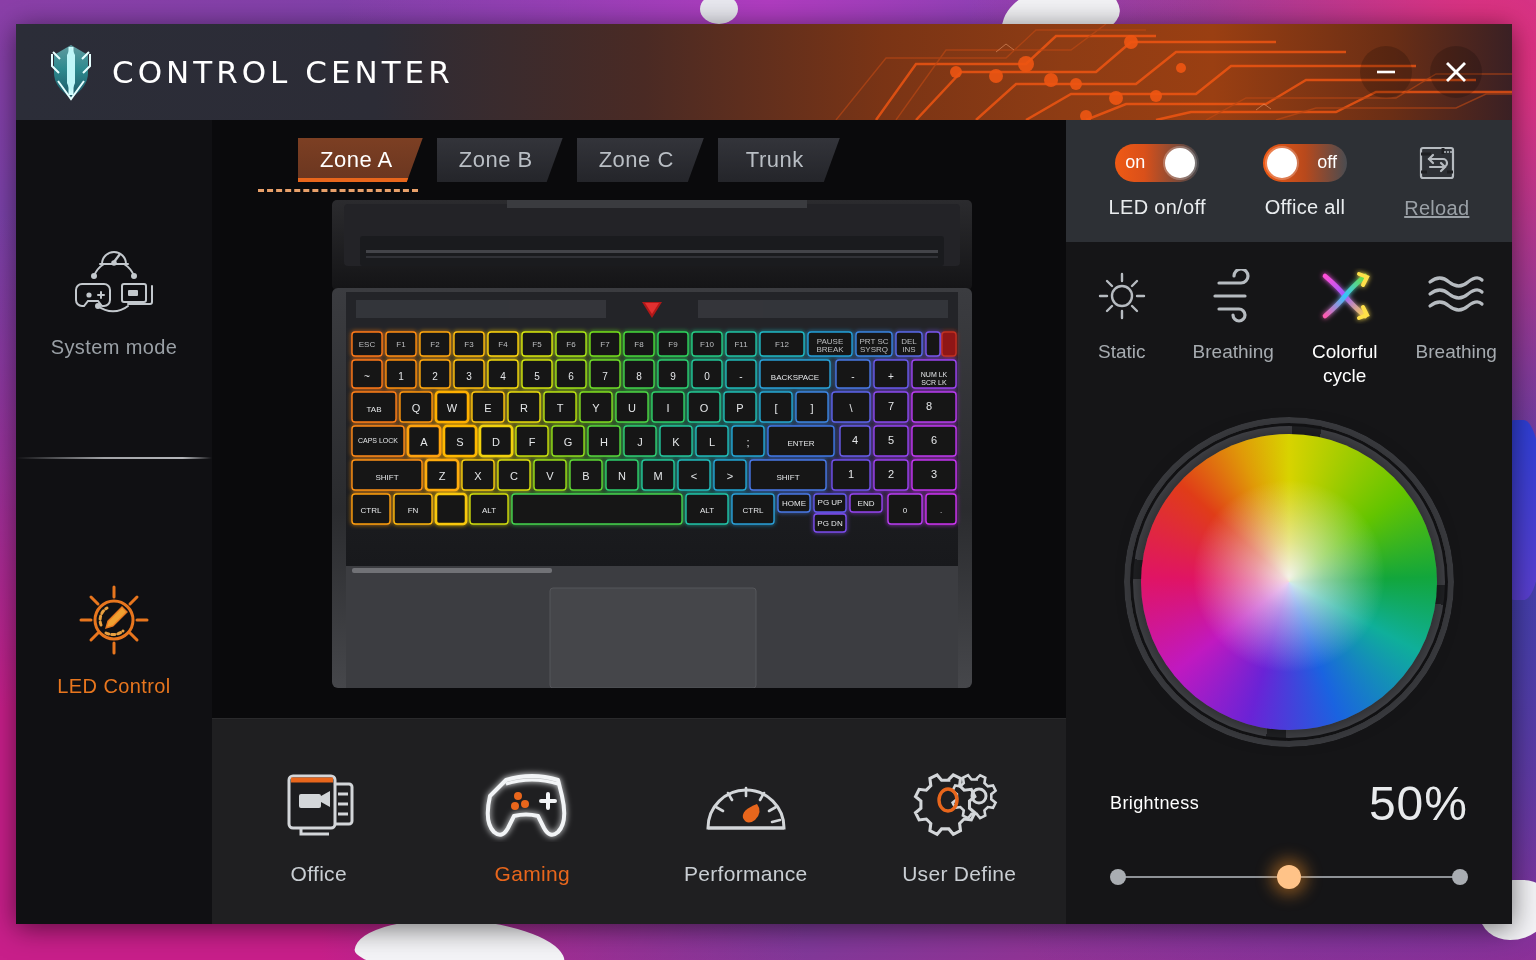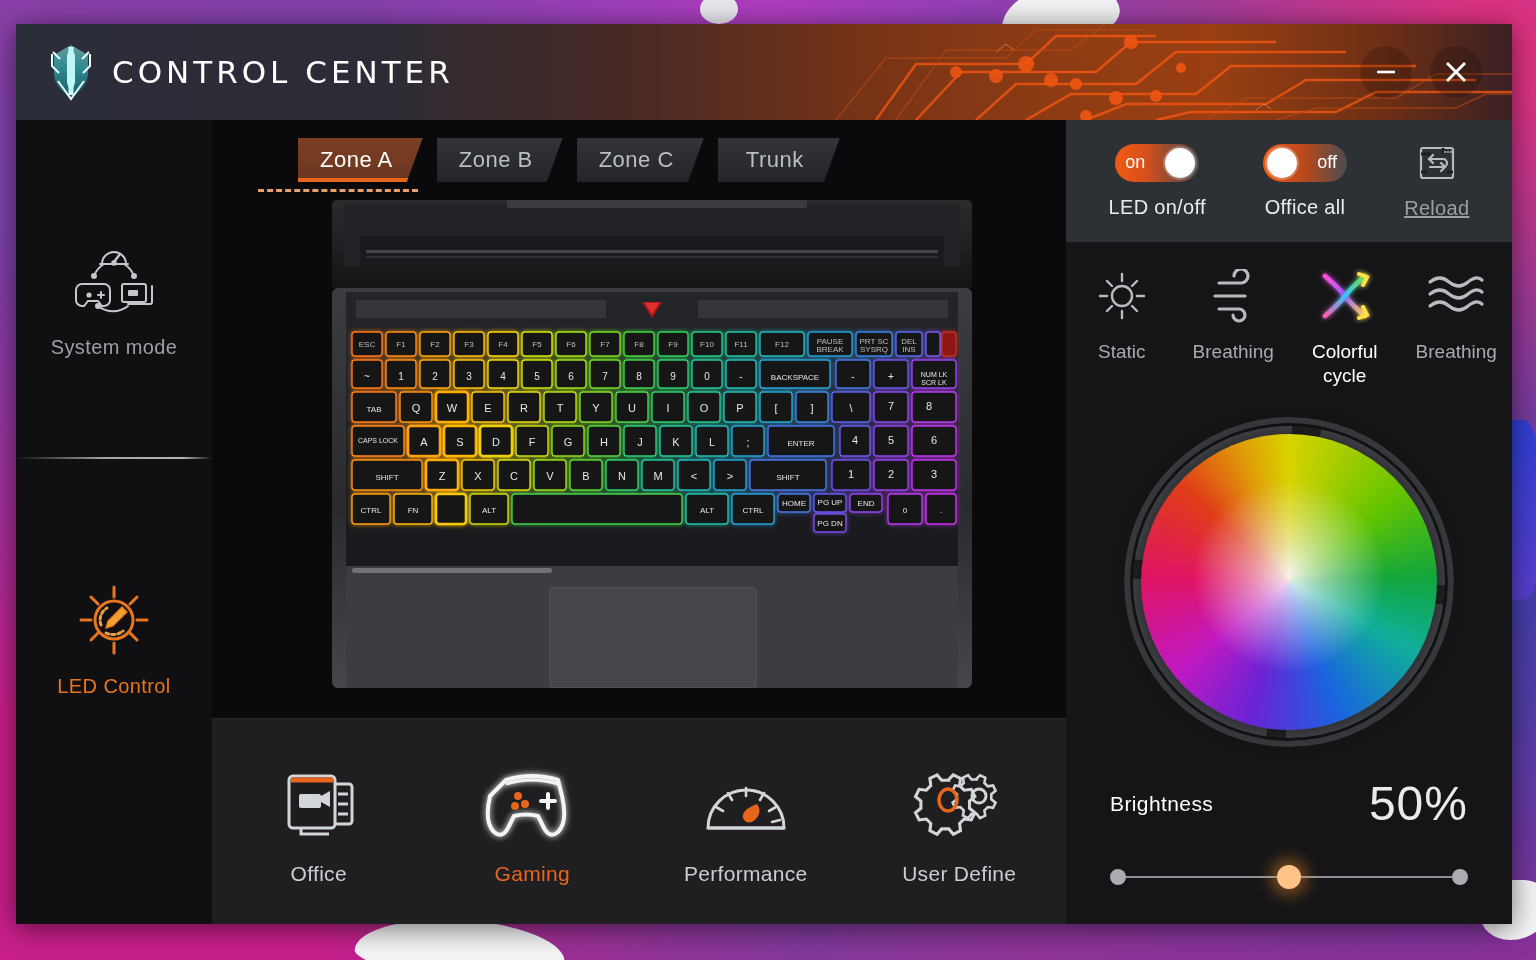--- a/index.html
+++ b/index.html
@@ -193,21 +193,21 @@
         #c019c0 232deg,
         #e01464 272deg,
         #e03c18 312deg,
         #e09a08 340deg,
         #d8d300 360deg);
     box-shadow: 0 0 22px rgba(0,0,0,.6);
   }
 
   .rp-bright { height: 158px; flex: none; background: #151517; padding: 10px 44px 0 44px; position: relative; }
   .bright-row { display: flex; align-items: center; justify-content: space-between; }
-  .bright-label { font-size: 21px; color: #ffffff; letter-spacing: .4px; }
+  .bright-label { font-size: 18px; color: #ffffff; letter-spacing: .4px; }
   .bright-value { font-size: 48px; color: #e8eaec; letter-spacing: 1px; font-weight: 400; }
   .slider { position: relative; height: 40px; margin-top: 26px; display: flex; align-items: center; }
   .slider-track { position: absolute; left: 6px; right: 6px; height: 2px; background: #8e9297; }
   .slider-dot { position: absolute; width: 16px; height: 16px; border-radius: 50%; background: #a9adb2; }
   .slider-dot.left { left: 0; }
   .slider-dot.right { right: 0; }
   .slider-thumb {
     position: absolute; width: 24px; height: 24px; border-radius: 50%;
     background: #ffc388; box-shadow: 0 0 16px 6px rgba(255,150,40,.45);
     transform: translateX(-50%); cursor: pointer;

